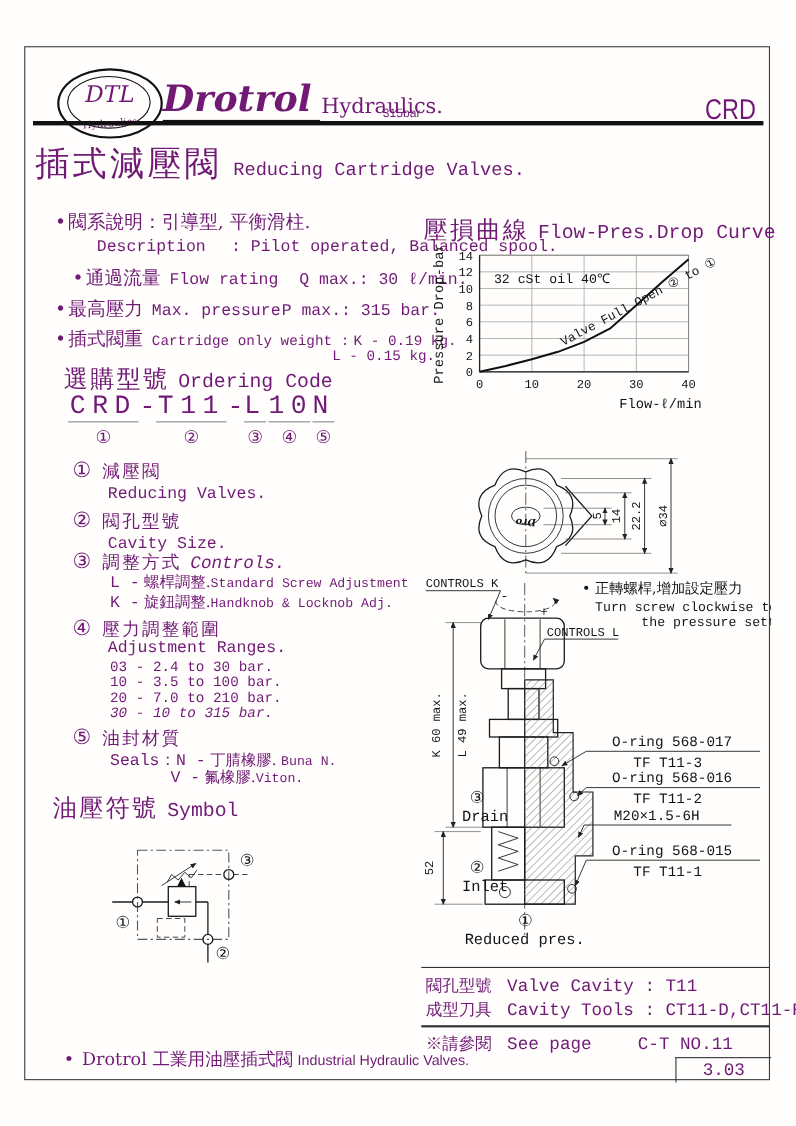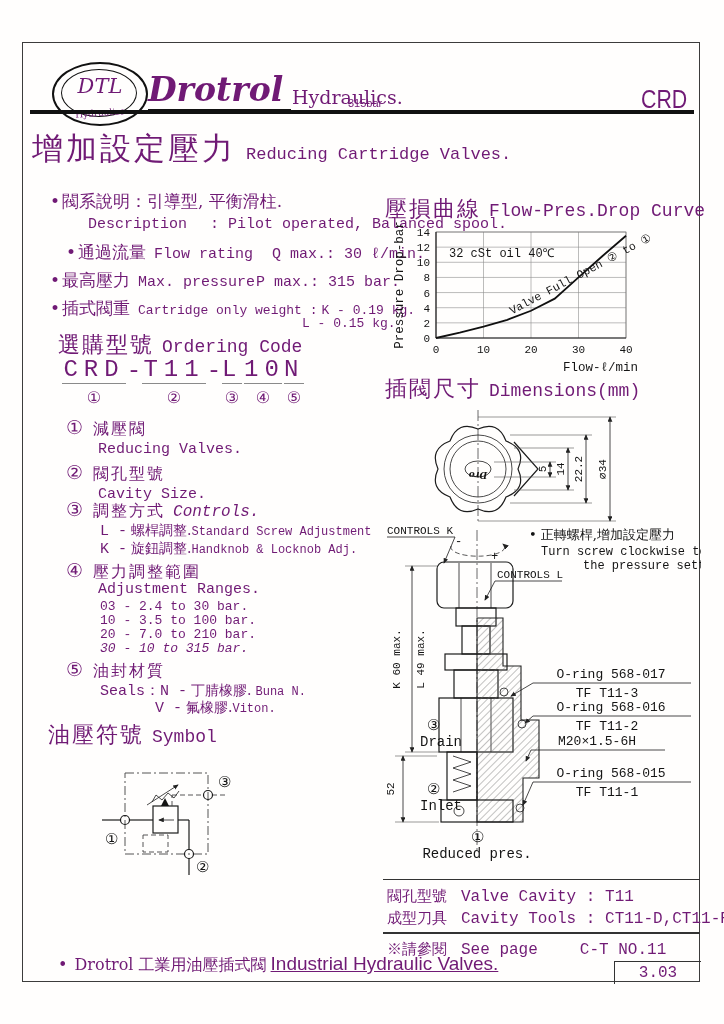--- a/index.html
+++ b/index.html
@@ -75,41 +75,41 @@
   .logo-dro{font-family:"DejaVu Serif","Liberation Serif",serif;font-size:9px;font-style:italic;font-weight:bold;text-anchor:middle;}
 
   
   .info-table{position:absolute;left:383px;top:879px;width:317px;height:103px;border-top:1.6px solid #333;}
   .tbl-div{position:absolute;left:0;top:52px;width:100%;height:1.6px;background:#333;}
   .tbl-zh{font-size:15px;}
   .tbl-en{font-size:16px;}
   .page-box{position:absolute;left:231px;top:81px;width:86px;height:22px;border-top:1.6px solid #333;border-left:1.6px solid #333;
             text-align:center;font-size:16px;line-height:22px;}
   .footer-zh{font-size:16px;}
-  .footer-en{font-size:19px;margin-left:4px;text-decoration:underline;}
+  .footer-en{font-size:13px;margin-left:4px;}
 </style>
 </head>
 <body>
 
 <div class="page">
   <div class="frame"></div>
 
   <div class="logo-outer">
     <div class="logo-inner"></div>
     <div class="logo-abbr zh">DTL</div>
     <div class="logo-sub zh">Hydraulics</div>
   </div>
   <div class="brand zh">Drotrol</div>
   <div class="brand-suffix zh">Hydraulics.</div>
   <div class="pressure-rating sans">315bar</div>
   <div class="series-code sans">CRD</div>
   <div class="thick-rule"></div>
 
   <div class="abs" style="left:32px;top:128px;">
-    <span class="title-zh zh">增加設定壓力</span><span class="title-en mono">Reducing Cartridge Valves.</span>
+    <span class="title-zh zh">插式減壓閥</span><span class="title-en mono">Reducing Cartridge Valves.</span>
   </div>
 
   <div class="abs spec-zh zh" style="left:50px;top:190px;">
     <span class="bullet">•</span><span>閥系說明：引導型, 平衡滑柱.</span>
   </div>
   <div class="abs mono sp15" style="left:88px;top:216px;">
     <span class="lbl" style="width:122px;">Description</span><span>: Pilot operated, Balanced spool.</span>
   </div>
   <div class="abs" style="left:66px;top:241px;">
     <span class="spec-zh zh"><span class="bullet">•</span><span>通過流量</span></span>
@@ -250,23 +250,20 @@
       <text class="tick" x="38" y="48.28571428571428" text-anchor="end">10</text>
       <text class="tick" x="38" y="33.14285714285715" text-anchor="end">12</text>
       <text class="tick" x="38" y="18" text-anchor="end">14</text>
       <polyline class="curve" points="44,120 67.75,114.7 91.5,108.64285714285714 115.25,101.82857142857142 139,92.74285714285713 162.75,80.62857142857143 186.5,59.42857142857143 210.25,38.22857142857143 234,17.785714285714278"></polyline>
       <text class="anno" x="57" y="39">32 cSt oil 40℃</text>
       <text class="curve-label" transform="translate(120,96.52857142857142) rotate(-28)">Valve Full Open ② to ①</text>
       <text class="axis-label" transform="translate(11,67) rotate(-90)" text-anchor="middle">Pressure Drop-bar</text>
       <text class="axis-label" x="246" y="153" text-anchor="end">Flow-ℓ/min</text>
     </svg>
 
-  <div class="abs" style="left:385px;top:374px;">
-    <span class="h-zh zh">插閥尺寸</span><span class="h-en mono">Dimensions(mm)</span>
-  </div>
 
   <svg class="abs" style="left:398px;top:408px;" width="270" height="118" viewBox="0 0 270 118">
     <defs>
       <marker id="arrK" markerWidth="8" markerHeight="8" refX="6" refY="3" orient="auto">
         <path d="M0,0 L7,3 L0,6 z" fill="#222"></path>
       </marker>
       <marker id="arrKs" markerWidth="8" markerHeight="8" refX="6" refY="3" orient="auto-start-reverse">
         <path d="M0,0 L7,3 L0,6 z" fill="#222"></path>
       </marker>
     </defs>

